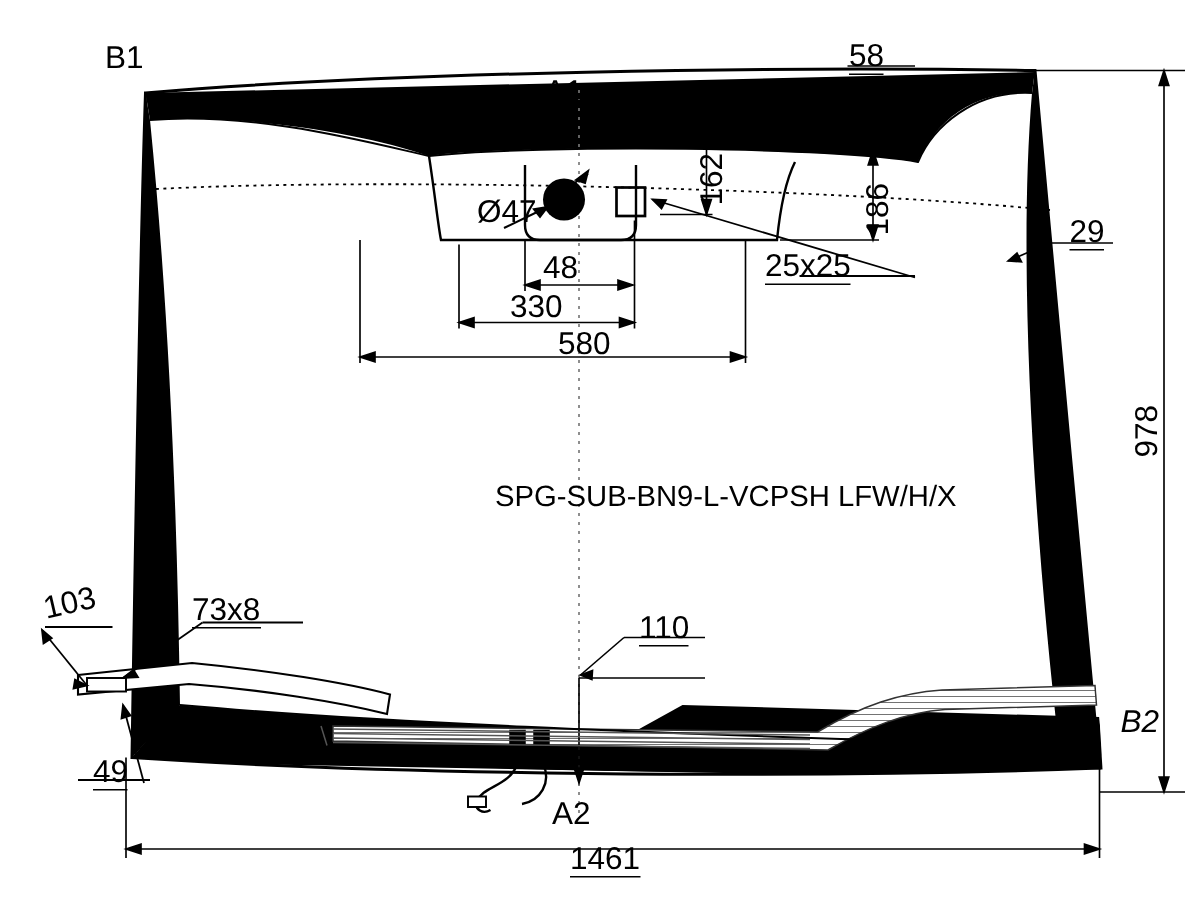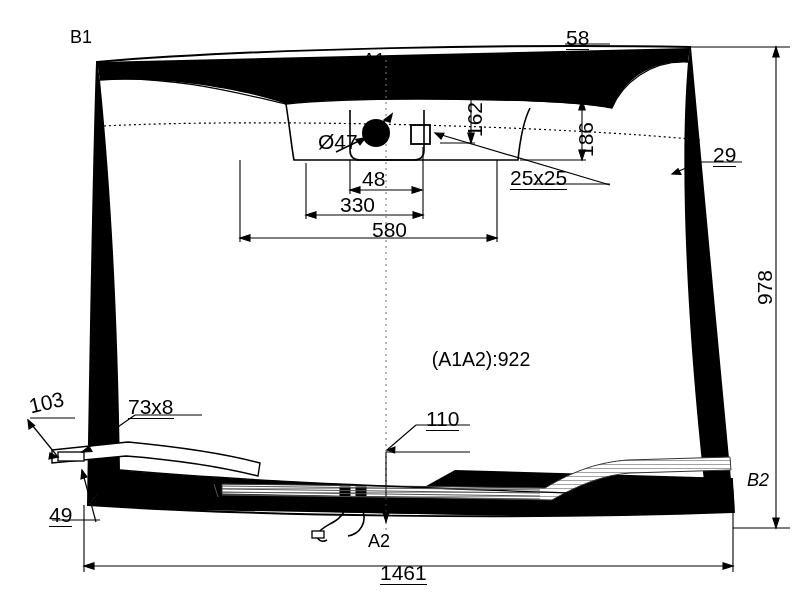--- a/index.html
+++ b/index.html
@@ -1,21 +1,21 @@
 <!DOCTYPE html>
 <html><head>
 <meta charset="utf-8">
 <style>
   html,body{margin:0;padding:0;background:#fff;}
   body{width:800px;height:600px;overflow:hidden;font-family:"Liberation Sans",sans-serif;color:#000;}
   #stage{position:relative;width:800px;height:600px;background:#fff;}
   #stage svg{position:absolute;left:0;top:0;}
   .lbl{position:absolute;font-family:"Liberation Sans",sans-serif;color:#000;white-space:nowrap;line-height:1;}
   .dim{font-size:21px;}
-  .corner{font-size:18px;}
+  .corner{font-size:21px;}
   .title{font-size:19.5px;}
   .rot{transform:rotate(-90deg);transform-origin:left top;}
   .u{border-bottom:1.6px solid #000;padding-bottom:1px;}
 </style>
 </head>
 <body>
 
 <div id="stage">
 
   <svg width="800" height="600" viewBox="0 0 800 600">
@@ -232,17 +232,17 @@
   <div class="lbl dim u" style="left:510px;top:167px;">25x25</div>
   <div class="lbl dim u" style="left:566px;top:27px;">58</div>
   <div class="lbl dim u" style="left:713px;top:144px;">29</div>
 
   <div class="lbl dim rot" style="left:754px;top:305px;">978</div>
   <div class="lbl dim u" style="left:380px;top:562px;">1461</div>
 
   <div class="lbl dim u" style="left:426px;top:408px;">110</div>
   <div class="lbl dim" style="left:27px;top:396px;transform:rotate(-13deg);transform-origin:left top;">103</div>
   <div class="lbl dim u" style="left:128px;top:396px;">73x8</div>
-  <div class="lbl dim u" style="left:49px;top:504px;text-align:center;">49</div>
-
-  <div class="lbl title" style="left:481px;top:350px;transform:translateX(-50%);">(A1A2):922</div>
+  <div class="lbl dim u" style="left:62px;top:504px;text-align:center;">49</div>
+
+  <div class="lbl title" style="left:330px;top:322px;">SPG-SUB-BN9-L-VCPSH LFW/H/X</div>
 
 </div>
 
 </body></html>

